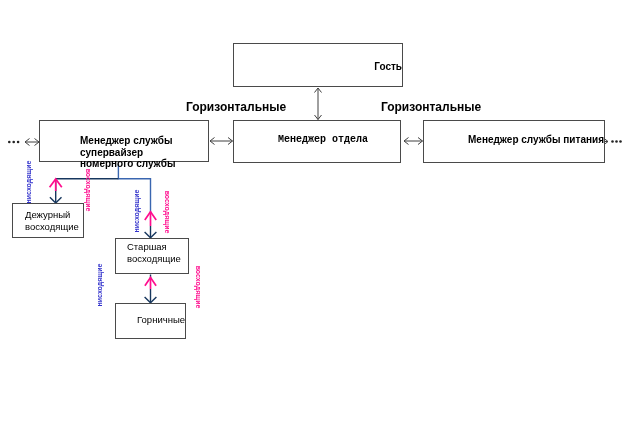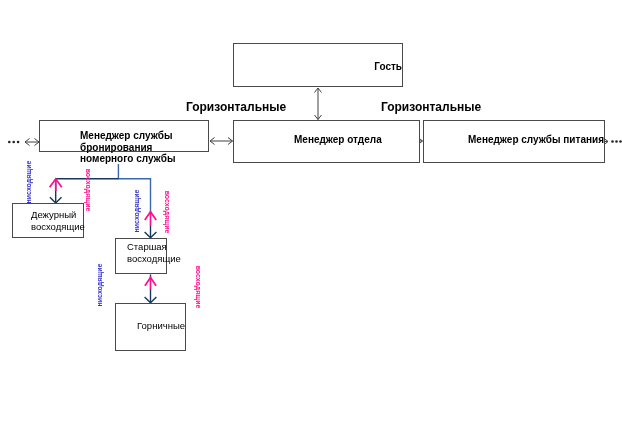--- a/index.html
+++ b/index.html
@@ -9,26 +9,26 @@
   .k{stroke:var(--color-arrow-black);stroke-width:1;fill:none;}
   .cf{stroke:var(--color-blue-line);stroke-width:1.4;fill:none;}
   .nv{stroke:var(--color-navy);stroke-width:1.4;fill:none;}
   .mg{stroke:var(--color-magenta);stroke-width:1.7;fill:none;}
   .box{position:absolute;background:#fff;border:1px solid var(--color-border);box-sizing:border-box;
        display:flex;flex-direction:column;justify-content:center;color:var(--color-text);}
   .box.bold{font-weight:bold;font-size:10px;line-height:11.6px;}
   .box.small{font-weight:normal;font-size:9.5px;line-height:11.5px;}
   .ctr{text-align:right;}
   #box-guest{left:233px;top:43px;width:170px;height:44px;padding-top:4px;}
-  #box-rooms{left:39px;top:120px;width:170px;height:32px;padding-left:40px;padding-top:23px;}
-  #box-booking{left:233px;top:120px;width:187px;height:43px;padding-left:60px;padding-bottom:3px;}
+  #box-rooms{left:39px;top:120px;width:170px;height:42px;padding-left:40px;padding-top:23px;}
+  #box-booking{left:233px;top:120px;width:168px;height:43px;padding-left:44px;padding-bottom:3px;font-family:Liberation Mono, monospace;}
   #box-food{left:423px;top:120px;width:182px;height:43px;padding-bottom:3px;}
-  #box-duty{left:12px;top:203px;width:72px;height:35px;padding-left:18px;}
-  #box-headmaid{left:115px;top:238px;width:52px;height:36px;padding-left:11px;padding-bottom:7px;}
-  #box-maids{left:115px;top:303px;width:71px;height:48px;padding-bottom:3px;}
+  #box-duty{left:12px;top:203px;width:72px;height:35px;padding-left:12px;}
+  #box-headmaid{left:115px;top:238px;width:74px;height:36px;padding-left:11px;padding-bottom:7px;}
+  #box-maids{left:115px;top:303px;width:71px;height:36px;padding-bottom:3px;}
   .hlabel{position:absolute;font-weight:bold;font-size:12px;line-height:10px;color:var(--color-text);white-space:nowrap;}
   #hlabel-1{left:186px;top:102px;}
   #hlabel-2{left:381px;top:102px;}
   .vlabel{position:absolute;font-weight:bold;font-size:7px;line-height:7px;white-space:nowrap;
           transform:translate(-50%,-50%) rotate(-90deg);}
   .vlabel.down{color:var(--color-label-blue);}
   .vlabel.up{color:var(--color-magenta);transform:translate(-50%,-50%) rotate(90deg);}
   #vl-down-1{left:28px;top:182px;}
   #vl-up-1{left:88px;top:190px;}
   #vl-down-2{left:136px;top:211px;}
@@ -102,21 +102,21 @@
       <path class="mg" d="M150.5 277.6 V289"></path>
     </g>
   </svg>
 
   <div class="box bold ctr" id="box-guest">
     <div>Гость</div>
   </div>
 
   <div class="box bold" id="box-rooms">
     <div>Менеджер службы</div>
-    <div>бронирования</div>
+    <div>супервайзер</div>
     <div>номерного службы</div>
   </div>
 
   <div class="box bold" id="box-booking">
     <div>Менеджер отдела</div>
   </div>
 
   <div class="box bold ctr" id="box-food">
     <div>Менеджер службы питания</div>
   </div>

